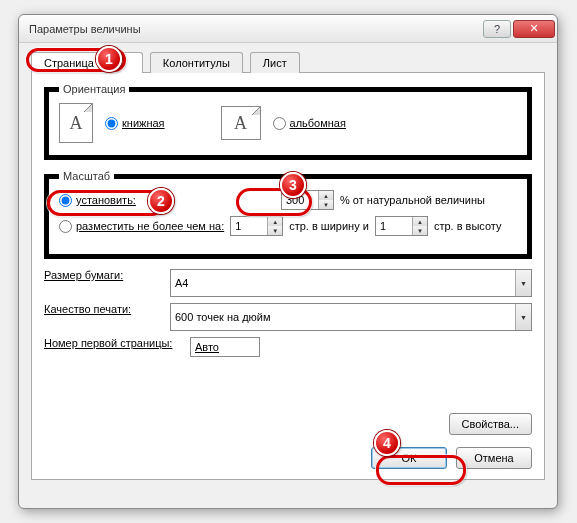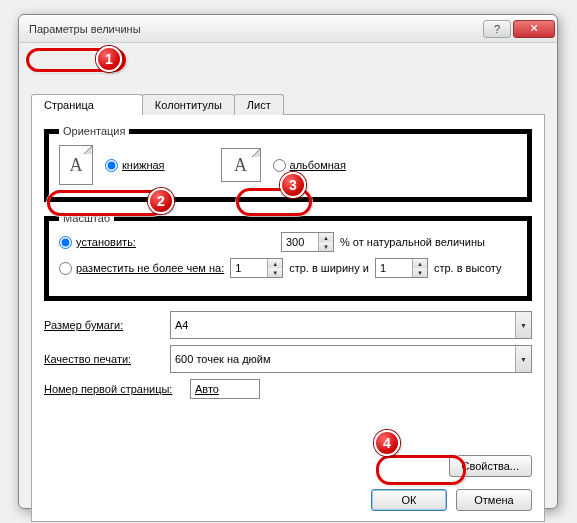--- a/index.html
+++ b/index.html
@@ -21,21 +21,21 @@
   width: 28px; height: 18px; margin-left: 2px; border: 1px solid #9aa;
   background: linear-gradient(#f8f8f8, #d8d8d8); border-radius: 3px;
   display: flex; align-items: center; justify-content: center; color: #445;
 }
 .titlebar .winbtn.close {
   width: 42px; background: linear-gradient(#e77, #c33); border-color: #933; color: #fff;
 }
 
 .body { position: relative; padding: 8px 12px 12px 12px; }
 
-.tabs { display: flex; gap: 0; margin-bottom: 0; position: relative; z-index: 2; margin-top: 42px; }
+.tabs { display: flex; gap: 8px; margin-bottom: 0; position: relative; z-index: 2; }
 .tab {
   padding: 4px 12px; border: 1px solid #aaa; background: #eee;
   border-bottom: none; margin-right: -1px; border-radius: 3px 3px 0 0;
   position: relative; top: 1px;
 }
 .tab.active { background: #fff; z-index: 3; }
 .tabs .tab:first-child.active { padding-right: 48px; }
 
 .pane {
   border: 1px solid #aaa; background: #fff; padding: 10px 12px 12px 12px;
@@ -72,21 +72,21 @@
   border: none; width: 36px; padding: 0 4px; font-size: 11px; outline: none;
 }
 .spinner .arrows {
   width: 15px; display: flex; flex-direction: column; border-left: 1px solid #aaa;
 }
 .spinner .arrows div {
   flex: 1; display: flex; align-items: center; justify-content: center;
   background: linear-gradient(#f4f4f4, #ddd); font-size: 6px; color: #333; cursor: pointer;
 }
 
-.form-row { display: flex; align-items: center; margin: 6px 0; gap: 6px; }
+.form-row { display: flex; margin: 6px 0; gap: 6px; }
 .form-row label { width: 120px; }
 .combo {
   flex: 1; height: 28px; border: 1px solid #888; background: #fff;
   display: flex; align-items: center; position: relative;
 }
 .combo span { padding: 0 4px; flex: 1; }
 .combo .drop {
   width: 16px; height: 100%; border-left: 1px solid #aaa;
   background: linear-gradient(#f4f4f4, #ddd); display: flex; align-items: center; justify-content: center;
   font-size: 7px; color: #333;

